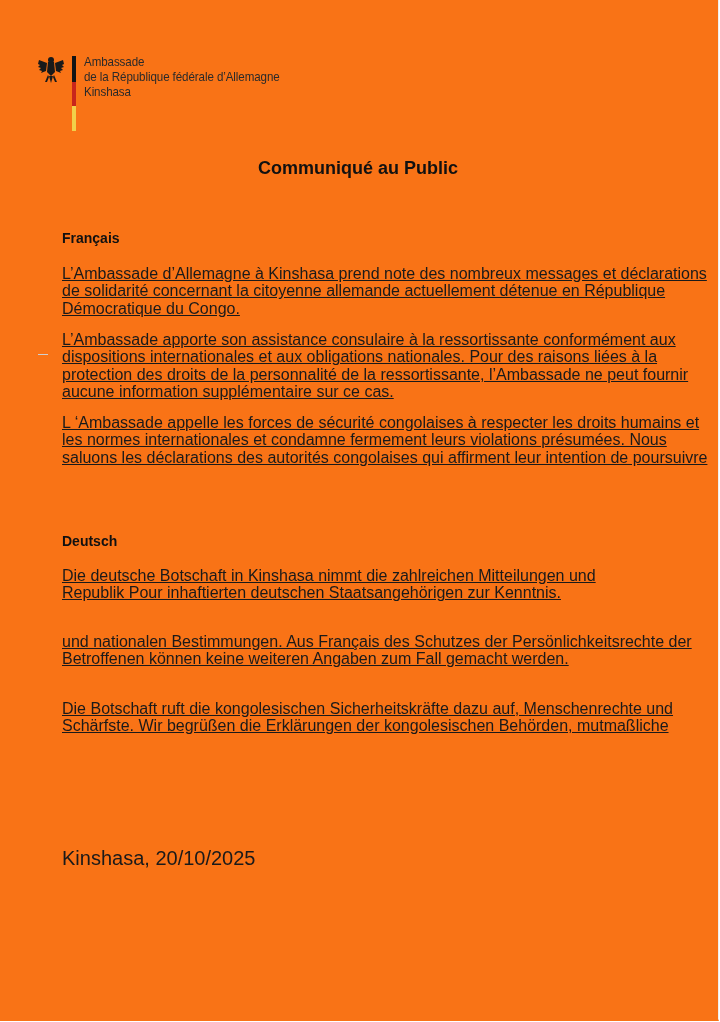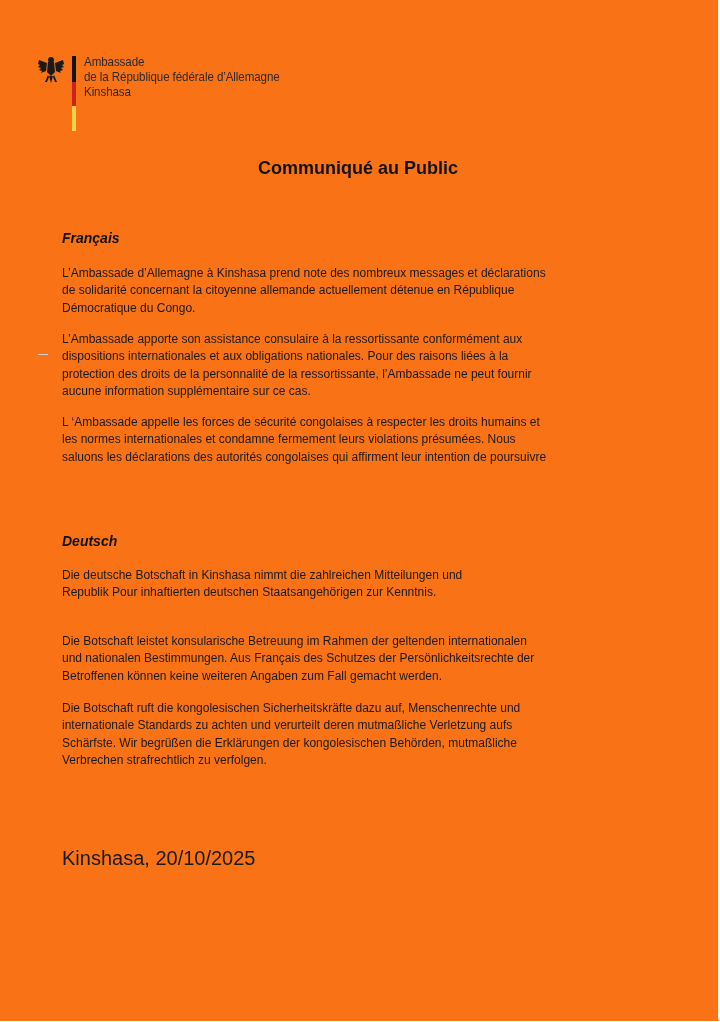--- a/index.html
+++ b/index.html
@@ -10,22 +10,22 @@
     .eagle { position: absolute; left: 37px; top: 55px; width: 28px; height: 30px; }
     .flag { position: absolute; left: 72px; top: 56px; width: 4px; height: 75px; }
     .flag .b { height: 26px; background: #141414; }
     .flag .r { height: 24px; background: #c8251c; }
     .flag .g { height: 25px; background: #f1d04a; }
     .org { position: absolute; left: 84px; top: 55px; font-size: 12.6px; line-height: 15px;
            color: #2a2a2a; letter-spacing: -0.1px; transform: scaleX(0.92); transform-origin: left top; }
     .org div { white-space: nowrap; }
     .title { position: absolute; left: 0; width: 716px; top: 158px; text-align: center;
              font-weight: bold; font-size: 18px; color: #111; }
-    .heading { position: absolute; left: 62px; font-weight: bold; font-style: italic; font-size: 14px; color: #111; }
-    .para { position: absolute; left: 62px; width: 640px; font-size: 12px; line-height: 17.4px; color: #1a1a1a; }
+    .heading { position: absolute; left: 62px; font-weight: bold; font-size: 14px; color: #111; }
+    .para { position: absolute; left: 62px; width: 640px; font-size: 16px; line-height: 17.4px; color: #1a1a1a; text-decoration: underline; }
     .para span { display: block; white-space: nowrap; }
     .margin-mark { position: absolute; left: 38px; top: 354px; width: 10px; height: 1px; background: #cfcfcf; }
     .date { position: absolute; left: 62px; top: 847px; font-size: 20px; color: #1a1a1a; }
   </style>
 </head>
 <body>
 
 <div class="page">
 
   <svg class="eagle" viewBox="0 0 28 30">
@@ -78,26 +78,23 @@
   </div>
 
   <div class="heading" style="top:533px">Deutsch</div>
 
   <div class="para" style="top:567px">
     <span>Die deutsche Botschaft in Kinshasa nimmt die zahlreichen Mitteilungen und</span>
     <span>Republik Pour inhaftierten deutschen Staatsangehörigen zur Kenntnis.</span>
   </div>
 
   <div class="para" style="top:633px">
-    <span>Die Botschaft leistet konsularische Betreuung im Rahmen der geltenden internationalen</span>
     <span>und nationalen Bestimmungen. Aus Français des Schutzes der Persönlichkeitsrechte der</span>
     <span>Betroffenen können keine weiteren Angaben zum Fall gemacht werden.</span>
   </div>
 
   <div class="para" style="top:700px">
     <span>Die Botschaft ruft die kongolesischen Sicherheitskräfte dazu auf, Menschenrechte und</span>
-    <span>internationale Standards zu achten und verurteilt deren mutmaßliche Verletzung aufs</span>
     <span>Schärfste. Wir begrüßen die Erklärungen der kongolesischen Behörden, mutmaßliche</span>
-    <span>Verbrechen strafrechtlich zu verfolgen.</span>
   </div>
 
   <div class="date">Kinshasa, 20/10/2025</div>
 </div>
 
 </body></html>

